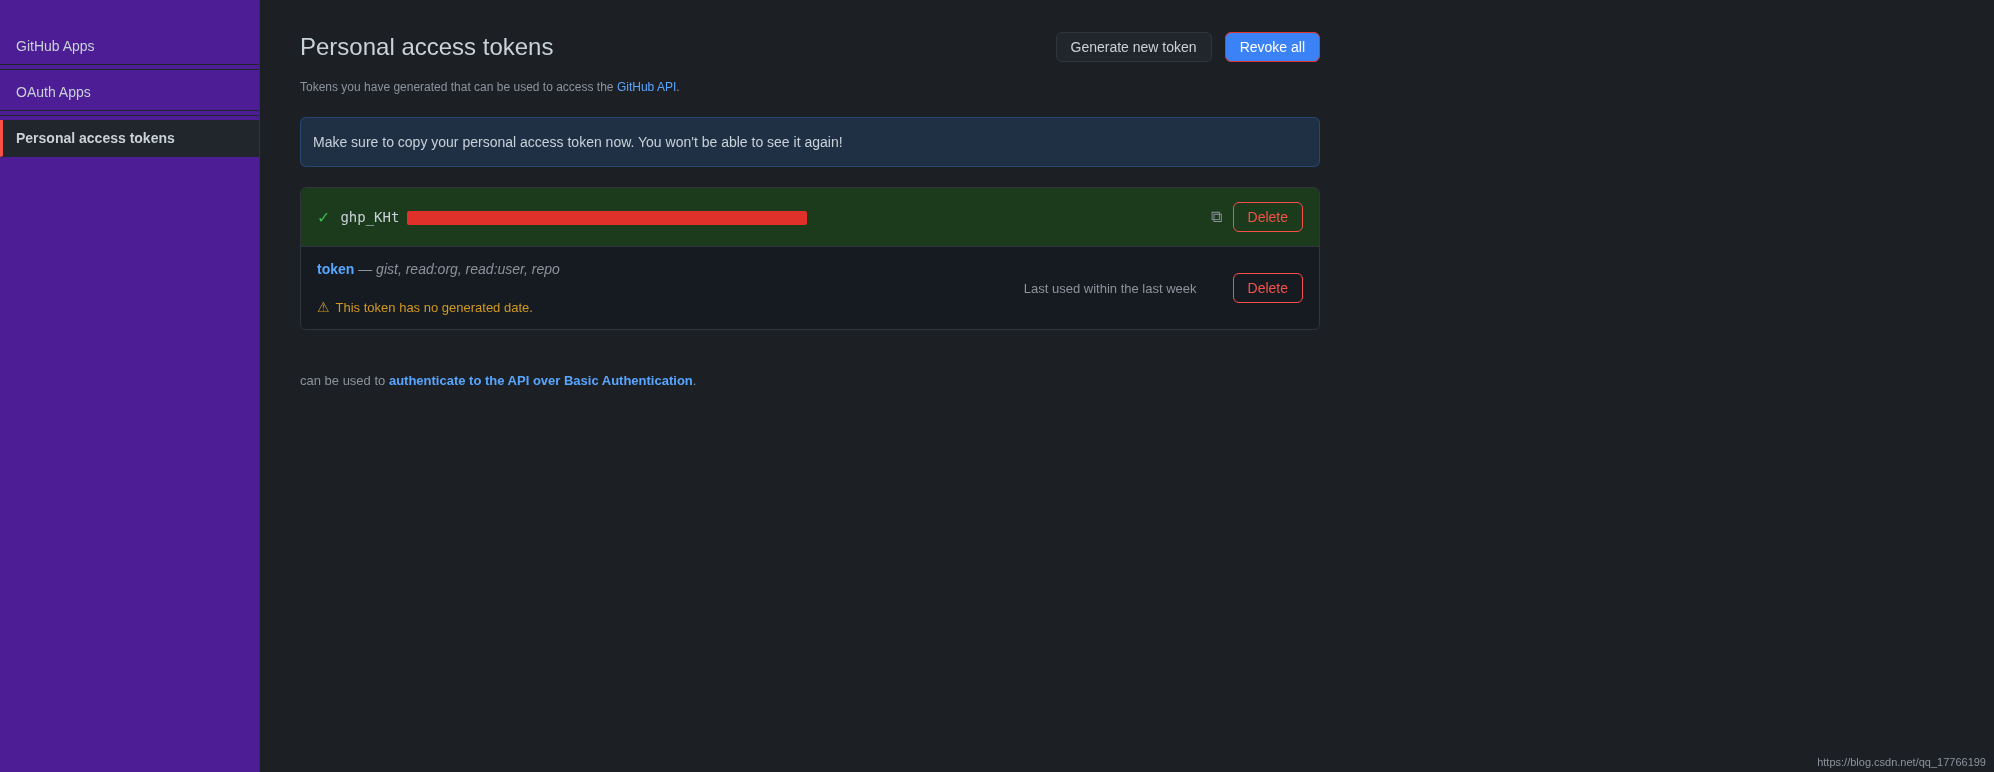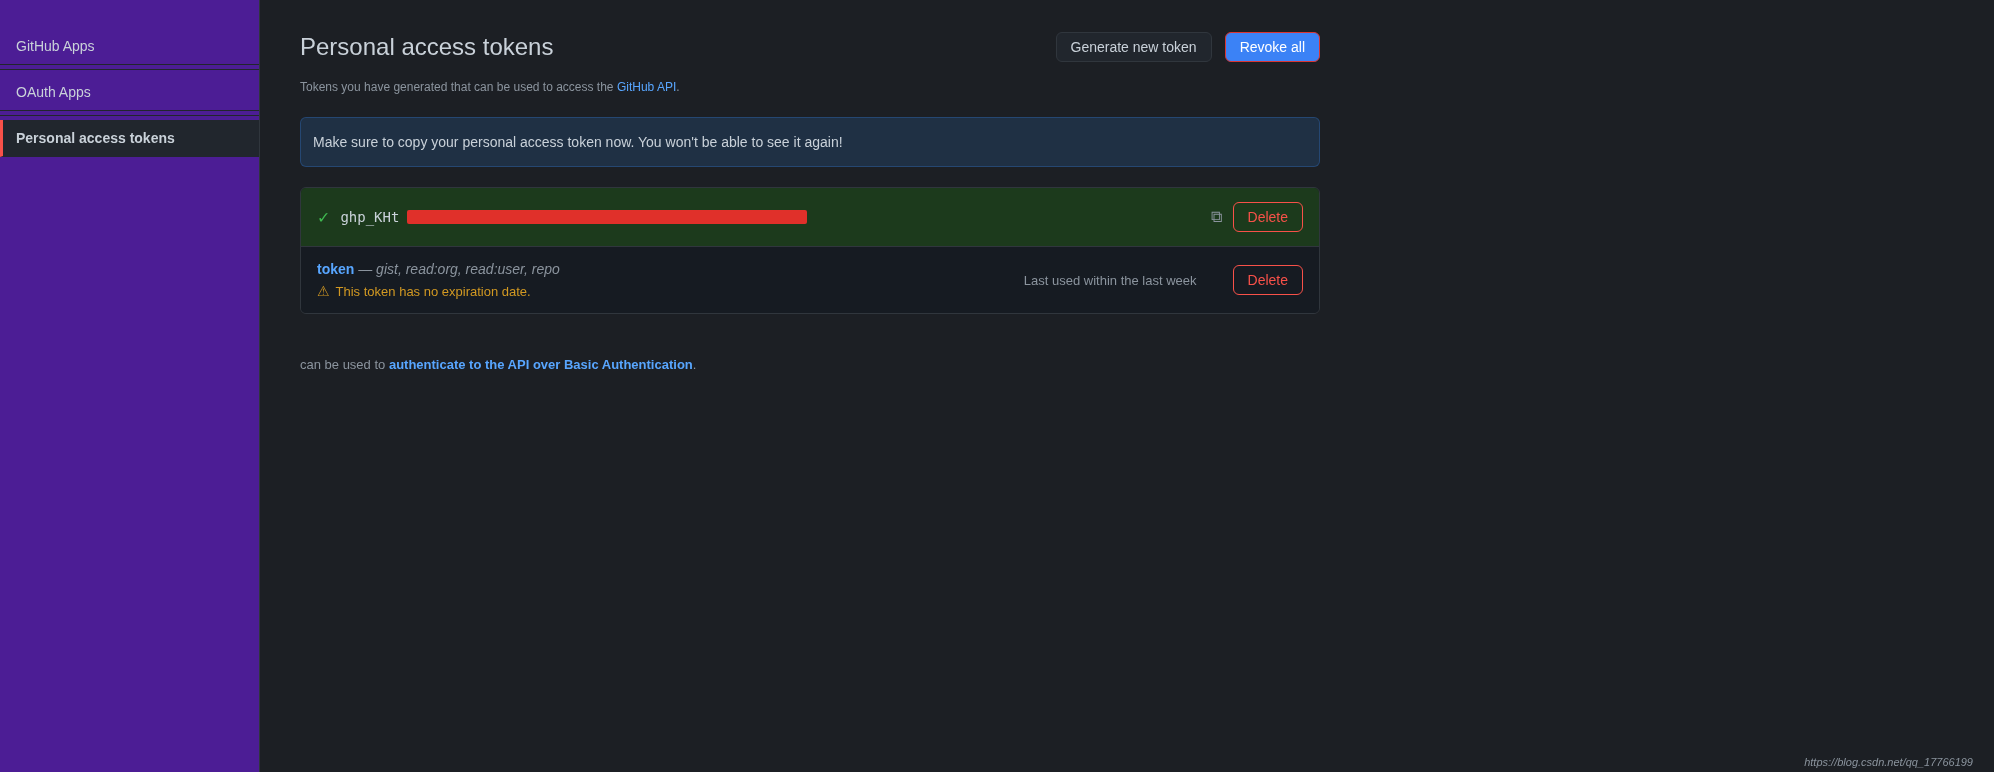--- a/index.html
+++ b/index.html
@@ -124,21 +124,21 @@
     .token-check {
       color: #3fb950;
       font-size: 16px;
     }
     .token-value {
       font-family: monospace;
       font-size: 14px;
       color: #c9d1d9;
       flex: 1;
       display: flex;
-      align-items: center;
+      align-items: flex-end;
       gap: 8px;
     }
     .token-text-visible {
       color: #c9d1d9;
     }
     .token-redacted {
       display: inline-block;
       background-color: #e0302a;
       height: 14px;
       width: 400px;
@@ -157,21 +157,21 @@
     .token-info-row {
       background-color: #161b22;
       padding: 14px 16px;
       display: flex;
       align-items: center;
       justify-content: space-between;
     }
     .token-info-left {
       display: flex;
       flex-direction: column;
-      gap: 6px;
+      gap: 22px;
     }
     .token-name {
       font-weight: 600;
       color: #58a6ff;
     }
     .token-scopes {
       color: #8b949e;
       font-style: italic;
     }
     .token-warning {
@@ -205,24 +205,23 @@
     .footer-text a {
       color: #58a6ff;
       text-decoration: none;
       font-weight: bold;
     }
 
     
     .url-bar {
       position: fixed;
       bottom: 4px;
-      right: 21px;
+      right: 8px;
       font-size: 11px;
       color: #8b949e;
-      font-style: italic;
     }
 
     hr.divider {
       border: none;
       border-top: 1px solid #21262d;
       margin: 4px 0;
     }
   </style>
 </head>
 <body>
@@ -272,21 +271,21 @@
     </div>
 
     <div class="token-info-row">
       <div class="token-info-left">
         <div>
           <span class="token-name">token</span>
           <span class="token-scopes">— gist, read:org, read:user, repo</span>
         </div>
         <div class="token-warning">
           <span class="token-warning-icon">⚠</span>
-          <span>This token has no expiration date.</span>
+          <span>This token has no generated date.</span>
         </div>
       </div>
       <div class="token-info-right">
         <span class="token-last-used">Last used within the last week</span>
         <button class="btn btn-danger-outline">Delete</button>
       </div>
     </div>
 
   </div>
 

